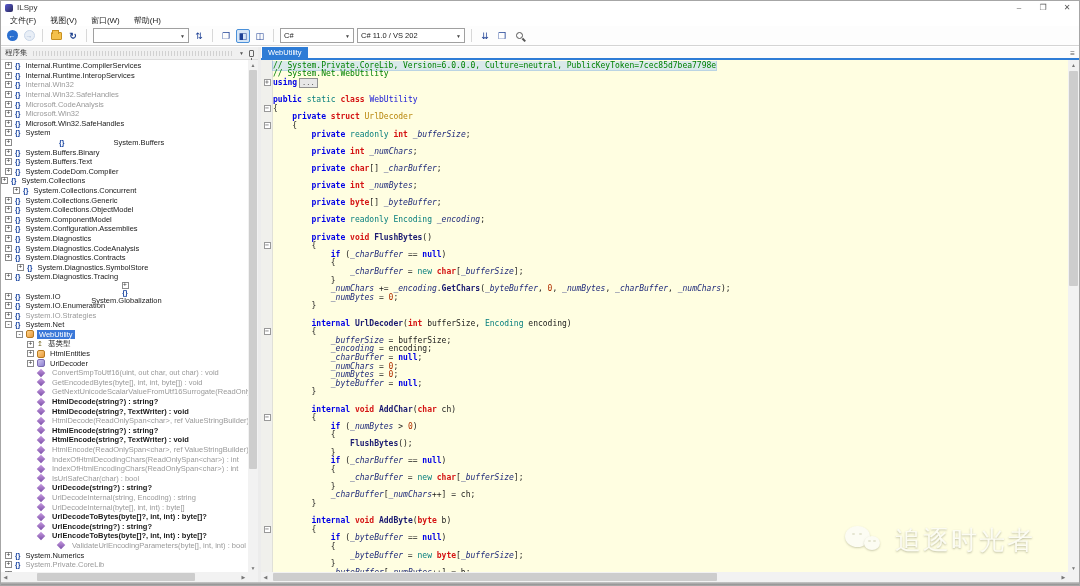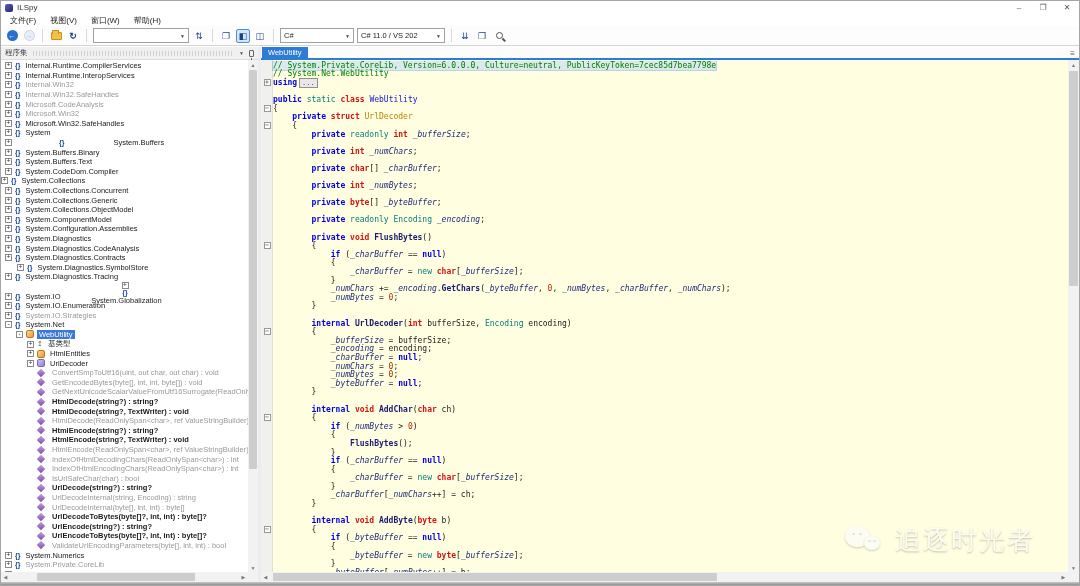--- a/index.html
+++ b/index.html
@@ -182,21 +182,21 @@
       <span class="tbtn">⇅</span>
       <span class="tb-sep"></span>
       <span class="tbtn">❐</span>
       <span class="tbtn active">◧</span>
       <span class="tbtn">◫</span>
       <span class="tb-sep"></span>
       <span class="combo" style="width: 74px;">
         <span class="val">C#</span>
         <span class="arr">▼</span>
       </span>
-      <span class="combo" style="width: 88px;">
+      <span class="combo" style="width: 108px;">
         <span class="val">C# 11.0 / VS 202</span>
         <span class="arr">▼</span>
       </span>
       <span class="tb-sep"></span>
       <span class="tbtn">⇊</span>
       <span class="tbtn">❒</span>
       <span class="tbtn">
         <span class="search-ic"></span>
       </span>
     </div>
@@ -270,21 +270,21 @@
             <div class="tree-row" style="padding-left: 4px;">
               <span class="expander">+</span>
               <span class="t-icon ic-ns">{}</span>
               <span class="lbl">System.CodeDom.Compiler</span>
             </div>
             <div class="tree-row" style="">
               <span class="expander">+</span>
               <span class="t-icon ic-ns">{}</span>
               <span class="lbl">System.Collections</span>
             </div>
-            <div class="tree-row" style="padding-left: 4px;">
+            <div class="tree-row" style="padding-left: 12px;">
               <span class="expander">+</span>
               <span class="t-icon ic-ns">{}</span>
               <span class="lbl">System.Collections.Concurrent</span>
             </div>
             <div class="tree-row" style="padding-left: 4px;">
               <span class="expander">+</span>
               <span class="t-icon ic-ns">{}</span>
               <span class="lbl">System.Collections.Generic</span>
             </div>
             <div class="tree-row" style="padding-left: 4px;">
@@ -497,21 +497,21 @@
               </span>
               <span class="lbl">UrlEncode(string?) : string?</span>
             </div>
             <div class="tree-row bold" style="padding-left: 26px;">
               <span class="exp-sp"></span>
               <span class="t-icon">
                 <span class="ic-mth"></span>
               </span>
               <span class="lbl">UrlEncodeToBytes(byte[]?, int, int) : byte[]?</span>
             </div>
-            <div class="tree-row dim" style="padding-left: 26px;">
+            <div class="tree-row dim" style="padding-left: 26px; justify-content: flex-end;">
               <span class="exp-sp"></span>
               <span class="t-icon">
                 <span class="ic-mth"></span>
               </span>
               <span class="lbl">ValidateUrlEncodingParameters(byte[], int, int) : bool</span>
             </div>
             <div class="tree-row" style="padding-left: 4px;">
               <span class="expander">+</span>
               <span class="t-icon ic-ns">{}</span>
               <span class="lbl">System.Numerics</span>

